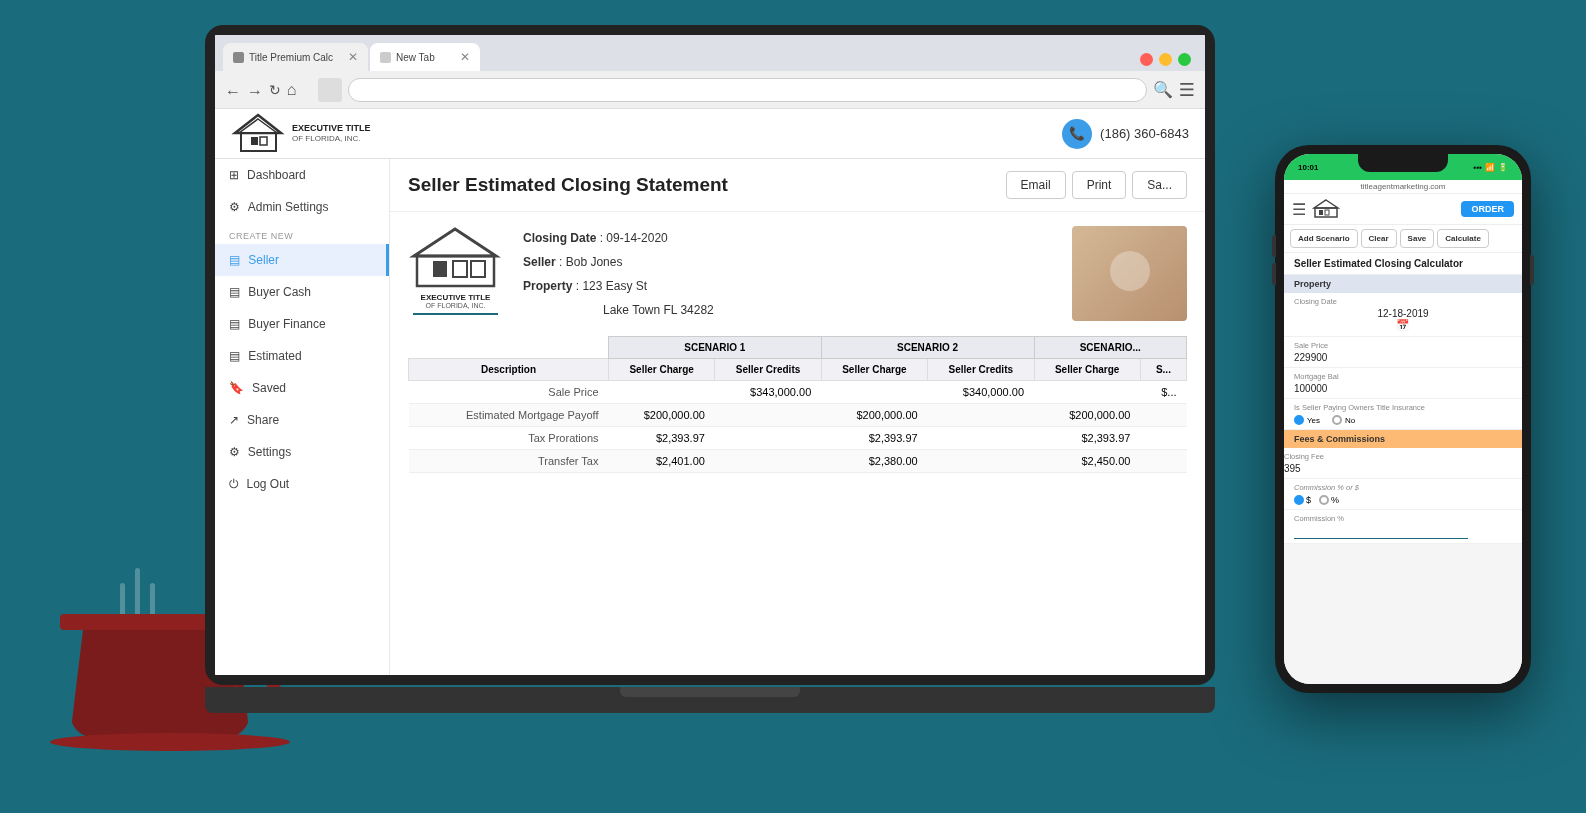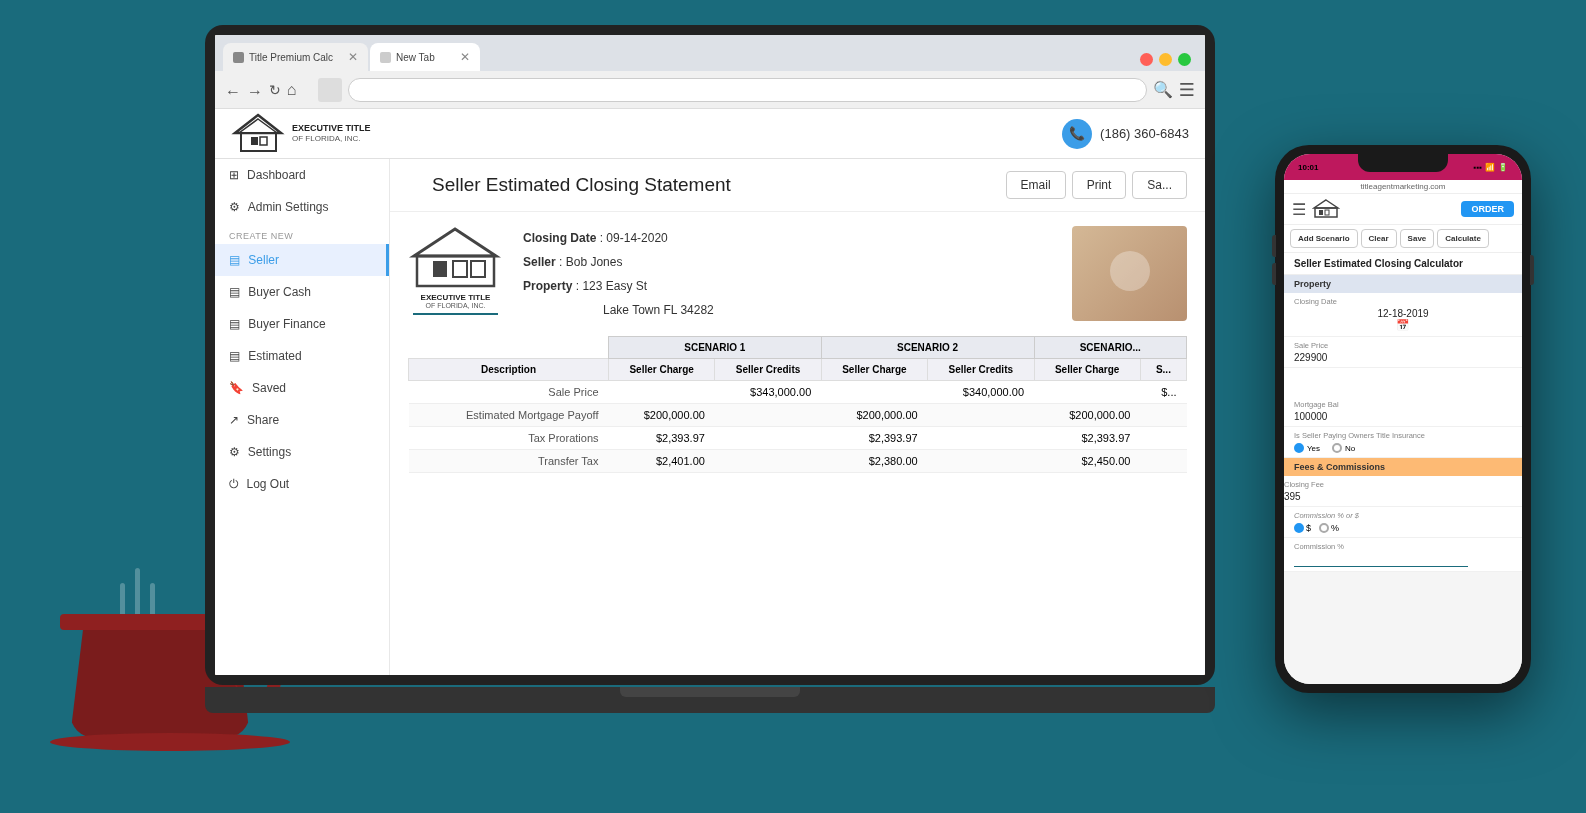--- a/index.html
+++ b/index.html
@@ -146,21 +146,21 @@
             </div>
             <div style="display:flex;align-items:center;gap:8px;padding:9px 14px;font-size:12px;color:#444;cursor:pointer;">
               <span style="font-size:12px;">⏻</span>
               <span>Log Out</span>
             </div>
           </div>
 
           <div style="flex:1;overflow:auto;background:#fff;">
 
             <div style="display:flex;align-items:center;justify-content:space-between;padding:12px 18px;border-bottom:1px solid #eee;">
-              <h1 style="font-size:19px;font-weight:400;color:#222;margin-left:24px;">Seller Estimated Closing Statement</h1>
+              <h1 style="font-size:19px;font-weight:700;color:#222;">Seller Estimated Closing Statement</h1>
               <div style="display:flex;gap:6px;">
                 <button style="padding:6px 14px;border:1px solid #ccc;border-radius:4px;background:#fff;font-size:12px;cursor:pointer;color:#333;">Email</button>
                 <button style="padding:6px 14px;border:1px solid #ccc;border-radius:4px;background:#fff;font-size:12px;cursor:pointer;color:#333;">Print</button>
                 <button style="padding:6px 14px;border:1px solid #ccc;border-radius:4px;background:#fff;font-size:12px;cursor:pointer;color:#333;">Sa...</button>
               </div>
             </div>
 
             <div style="padding:14px 18px;">
 
               <div style="display:flex;gap:20px;margin-bottom:14px;align-items:flex-start;">
@@ -277,21 +277,21 @@
 </div>
 
 <div style="position:absolute;right:55px;top:145px;width:256px;height:548px;background:#1a1a1a;border-radius:34px;padding:9px;box-shadow:0 20px 60px rgba(0,0,0,0.5);z-index:20;">
 
   <div style="position:absolute;right:-3px;top:110px;width:4px;height:30px;background:#333;border-radius:0 3px 3px 0;"></div>
   <div style="position:absolute;left:-3px;top:90px;width:4px;height:22px;background:#333;border-radius:3px 0 0 3px;"></div>
   <div style="position:absolute;left:-3px;top:118px;width:4px;height:22px;background:#333;border-radius:3px 0 0 3px;"></div>
 
   <div style="width:100%;height:100%;background:#f5f5f5;border-radius:26px;overflow:hidden;display:flex;flex-direction:column;">
 
-    <div style="position:relative;background:#be185d;height:26px;display:flex;align-items:center;">
+    <div style="position:relative;background:#22c55e;height:26px;display:flex;align-items:center;">
       <div style="position:absolute;top:0;left:50%;transform:translateX(-50%);width:90px;height:18px;background:#1a1a1a;border-radius:0 0 12px 12px;"></div>
 
       <div style="display:flex;justify-content:space-between;width:100%;padding:4px 14px;font-size:8px;font-weight:700;">
         <span>10:01</span>
         <div style="display:flex;gap:3px;align-items:center;">
           <span style="font-size:8px;">▪▪▪</span>
           <span style="font-size:8px;">📶</span>
           <span style="font-size:8px;">🔋</span>
         </div>
       </div>
@@ -330,21 +330,21 @@
           <span style="font-size:11px;color:#888;">📅</span>
         </div>
       </div>
 
       <div style="background:#fff;padding:4px 10px;border-bottom:1px solid #f0f0f0;">
         <div style="font-size:7.5px;color:#888;margin-bottom:2px;">Sale Price</div>
         <div style="font-size:10px;color:#222;">229900</div>
       </div>
 
       <div style="background:#fff;padding:4px 10px;border-bottom:1px solid #f0f0f0;">
-        <div style="font-size:7.5px;color:#888;margin-bottom:2px;margin-top:28px;">Mortgage Bal</div>
+        <div style="font-size:7.5px;color:#888;margin-bottom:2px;">Mortgage Bal</div>
         <div style="font-size:10px;color:#222;">100000</div>
       </div>
 
       <div style="background:#fff;padding:4px 10px;border-bottom:1px solid #f0f0f0;">
         <div style="font-size:7.5px;color:#888;margin-bottom:3px;">Is Seller Paying Owners Title Insurance</div>
         <div style="display:flex;gap:12px;align-items:center;">
           <div style="display:flex;align-items:center;gap:3px;">
             <div style="width:10px;height:10px;border-radius:50%;background:#2196f3;border:2px solid #2196f3;"></div>
             <span style="font-size:8px;">Yes</span>
           </div>

